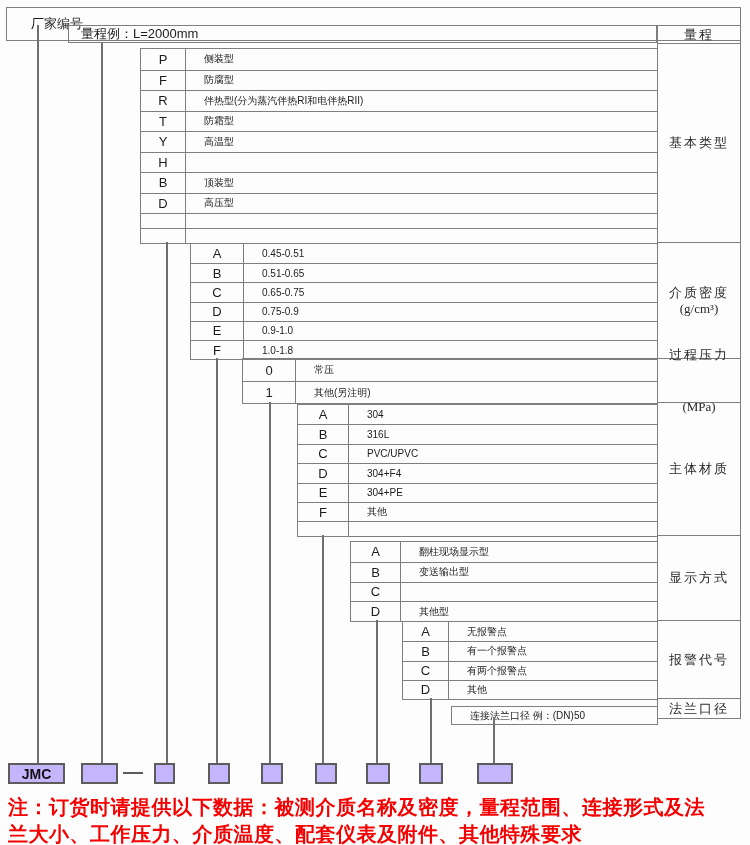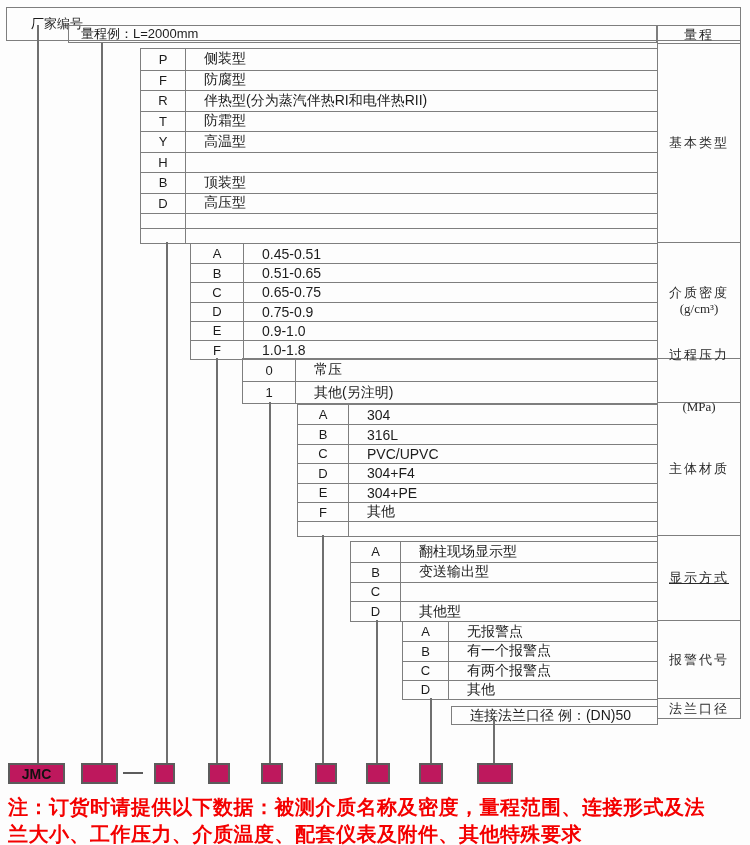--- a/index.html
+++ b/index.html
@@ -11,35 +11,35 @@
   
   .hrow{position:absolute;box-sizing:border-box;border:1px solid var(--bc);
         display:flex;align-items:center;font-size:13px;background:transparent;}
   
   .table{position:absolute;box-sizing:border-box;border:1px solid var(--bc);}
   .trow{display:flex;height:var(--rh);box-sizing:border-box;border-top:1px solid var(--bc);}
   .trow:first-child{border-top:none;}
   .trow.empty{height:15px;}
   .trow .code{width:var(--cw);box-sizing:border-box;border-right:1px solid var(--bc);
         display:flex;align-items:center;justify-content:center;font-size:13px;}
-  .trow .desc{flex:1;display:flex;align-items:center;padding-left:18px;font-size:14px;}
+  .trow .desc{flex:1;display:flex;align-items:center;padding-left:18px;font-size:10px;}
   
   .labelcol{position:absolute;left:657px;top:25px;width:84px;box-sizing:border-box;
         border:1px solid var(--bc);background:transparent;}
   .lcell{box-sizing:border-box;border-bottom:1px solid var(--bc);
         display:flex;flex-direction:column;align-items:center;justify-content:center;
         font-family:"Liberation Serif","DejaVu Serif",serif;font-size:13px;color:#2a2a2a;
         letter-spacing:2px;line-height:16px;text-align:center;}
   .lcell:last-child{border-bottom:none;}
   .lcell .unit{letter-spacing:0;font-size:13px;}
   
   .vline{position:absolute;width:2px;background:#6f6f6f;}
   
   .mbox{position:absolute;top:763px;height:21px;box-sizing:border-box;
-        border:2px solid var(--dk);background:#be185d;
+        border:2px solid var(--dk);background:#c4b5fd;
         display:flex;align-items:center;justify-content:center;
         font-size:14px;font-weight:bold;color:#111;}
   .dash{position:absolute;background:var(--dk);}
   
   .note{position:absolute;left:8px;top:794px;width:714px;
         font-size:20px;font-weight:bold;color:#f40000;line-height:27px;letter-spacing:0.5px;}
 </style>
 </head>
 <body>
 
@@ -217,21 +217,21 @@
       <span>介质密度</span>
       <span class="unit">(g/cm³)</span>
     </div>
     <div class="lcell" style="height:44px;gap:36px;">
       <span>过程压力</span>
       <span class="unit">(MPa)</span>
     </div>
     <div class="lcell" style="height:133px;">
       <span>主体材质</span>
     </div>
-    <div class="lcell" style="height:85px;text-decoration:underline;">
+    <div class="lcell" style="height:85px;">
       <span>显示方式</span>
     </div>
     <div class="lcell" style="height:78px;">
       <span>报警代号</span>
     </div>
     <div class="lcell" style="height:19px;">
       <span>法兰口径</span>
     </div>
   </div>
 

